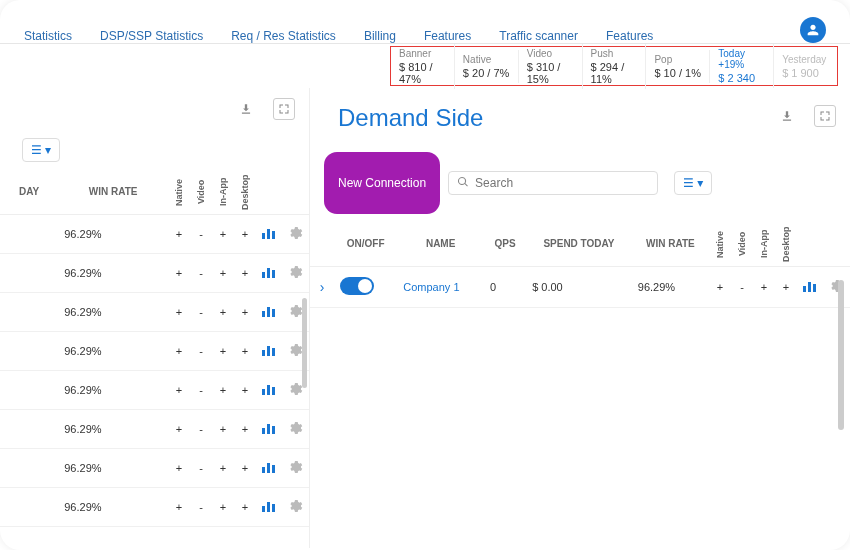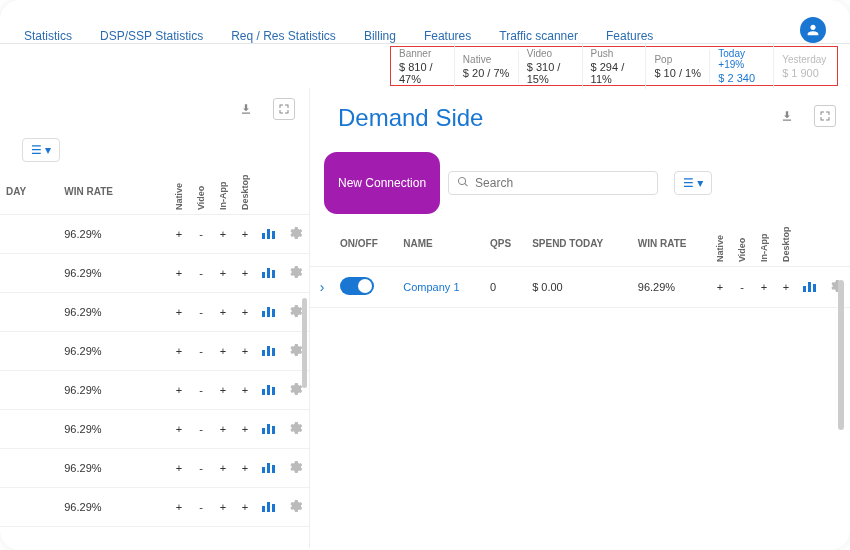--- a/index.html
+++ b/index.html
@@ -24,21 +24,21 @@
 .panel-toolbar .sp{flex:1}
 .iconbtn{width:22px;height:22px;display:flex;align-items:center;justify-content:center;color:#888;cursor:pointer}
 .iconbtn.boxed{border:1px solid #ccc;border-radius:3px}
 .panel-title{font-size:24px;color:#1976d2;font-weight:400;padding:6px 14px 2px}
 .row-controls{display:flex;align-items:center;gap:8px;padding:8px 14px}
 .btn-primary{background:#a21caf;color:#fff;border:none;border-radius:13px;padding:24px 14px;font-size:12px;cursor:pointer}
 .search{flex:1;max-width:210px;display:flex;align-items:flex-start;border:1px solid #ddd;border-radius:4px;padding:4px 8px;gap:6px}
 .search input{border:none;outline:none;font-size:12px;flex:1}
 .viewtoggle{border:1px solid #ddd;border-radius:4px;padding:4px 8px;display:flex;align-items:center;gap:2px;color:#1976d2;cursor:pointer;font-size:12px}
 .tbl{width:100%;border-collapse:collapse;font-size:11px}
-.tbl th{text-align:left;padding:8px 6px;color:#666;font-weight:600;font-size:10px;border-bottom:1px solid #eee}
+.tbl th{text-align:center;padding:8px 6px;color:#666;font-weight:600;font-size:10px;border-bottom:1px solid #eee}
 .tbl th.vert{writing-mode:vertical-rl;transform:rotate(180deg);font-size:9px;padding:4px 2px}
 .tbl td{padding:10px 6px;border-bottom:1px solid #f0f0f0;color:#333}
 .tbl td.compact{text-align:center;width:22px}
 .tbl td.link{color:#1976d2;cursor:pointer}
 .bars{display:inline-flex;gap:2px;align-items:flex-end;height:12px;cursor:pointer}
 .bars span{width:3px;background:#1976d2;display:inline-block}
 .bars span:nth-child(1){height:6px}.bars span:nth-child(2){height:10px}.bars span:nth-child(3){height:8px}
 .gear{color:#bbb;cursor:pointer}
 .gear svg{width:16px;height:16px;fill:#bbb}
 .scrollbar{position:absolute;right:2px;top:210px;width:5px;height:90px;background:#ccc;border-radius:3px}

